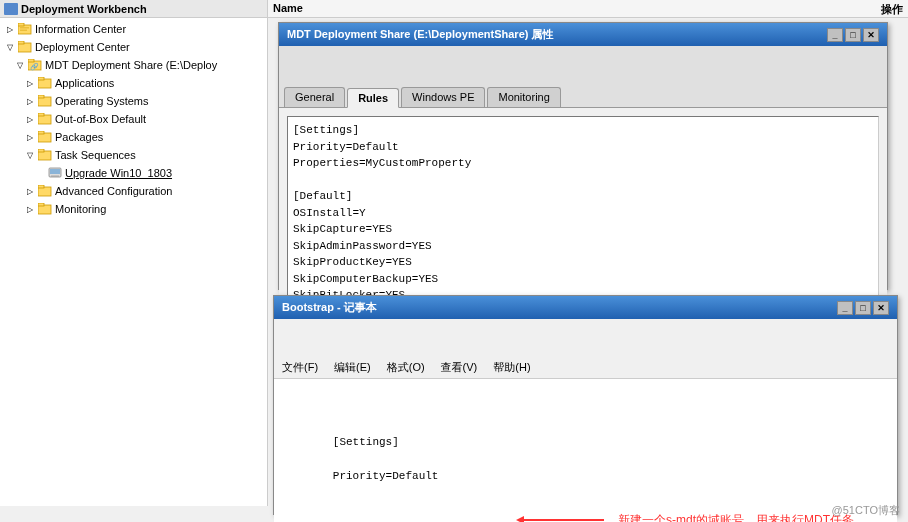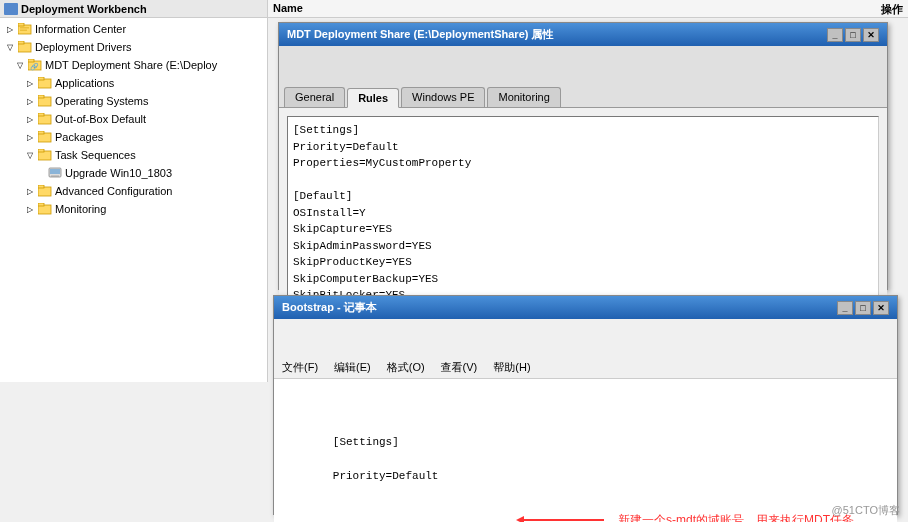--- a/index.html
+++ b/index.html
@@ -12,21 +12,21 @@
       overflow: hidden;
       position: relative;
     }
 
     
     .left-panel {
       position: absolute;
       left: 0;
       top: 0;
       width: 268px;
-      height: 382px;
+      height: 506px;
       background: #fff;
       border-right: 1px solid #ccc;
       overflow: hidden;
     }
 
     .tree-view {
       padding: 2px 0;
     }
 
     .tree-item {
@@ -57,21 +57,21 @@
       margin: 0 2px;
       flex-shrink: 0;
       display: inline-flex;
       align-items: center;
       justify-content: center;
     }
 
     .indent-1 { padding-left: 5px; }
     .indent-2 { padding-left: 15px; }
     .indent-3 { padding-left: 25px; }
-    .indent-4 { padding-left: 35px; }
+    .indent-4 { padding-left: 35px; text-decoration: underline; }
 
     
     .right-panel {
       position: absolute;
       left: 268px;
       top: 0;
       width: 640px;
       height: 438px;
     }
 
@@ -296,21 +296,21 @@
     </div>
 
     <div class="tree-item indent-1">
       <span class="tree-toggle">▽</span>
       <span class="tree-icon">
         <svg width="14" height="12" viewBox="0 0 14 12">
           <rect x="0" y="2" width="13" height="9" fill="#ffd966" stroke="#cc9900" stroke-width="0.8"></rect>
           <rect x="0" y="0" width="6" height="3" fill="#ffd966" stroke="#cc9900" stroke-width="0.8"></rect>
         </svg>
       </span>
-      <span>Deployment Drivers</span>
+      <span>Deployment Center</span>
     </div>
 
     <div class="tree-item indent-2">
       <span class="tree-toggle">▽</span>
       <span class="tree-icon">
         <svg width="14" height="12" viewBox="0 0 14 12">
           <rect x="0" y="2" width="13" height="9" fill="#ffd966" stroke="#cc9900" stroke-width="0.8"></rect>
           <rect x="0" y="0" width="6" height="3" fill="#ffd966" stroke="#cc9900" stroke-width="0.8"></rect>
           <text x="7" y="10" font-size="7" fill="#cc6600" text-anchor="middle">🔗</text>
         </svg>

